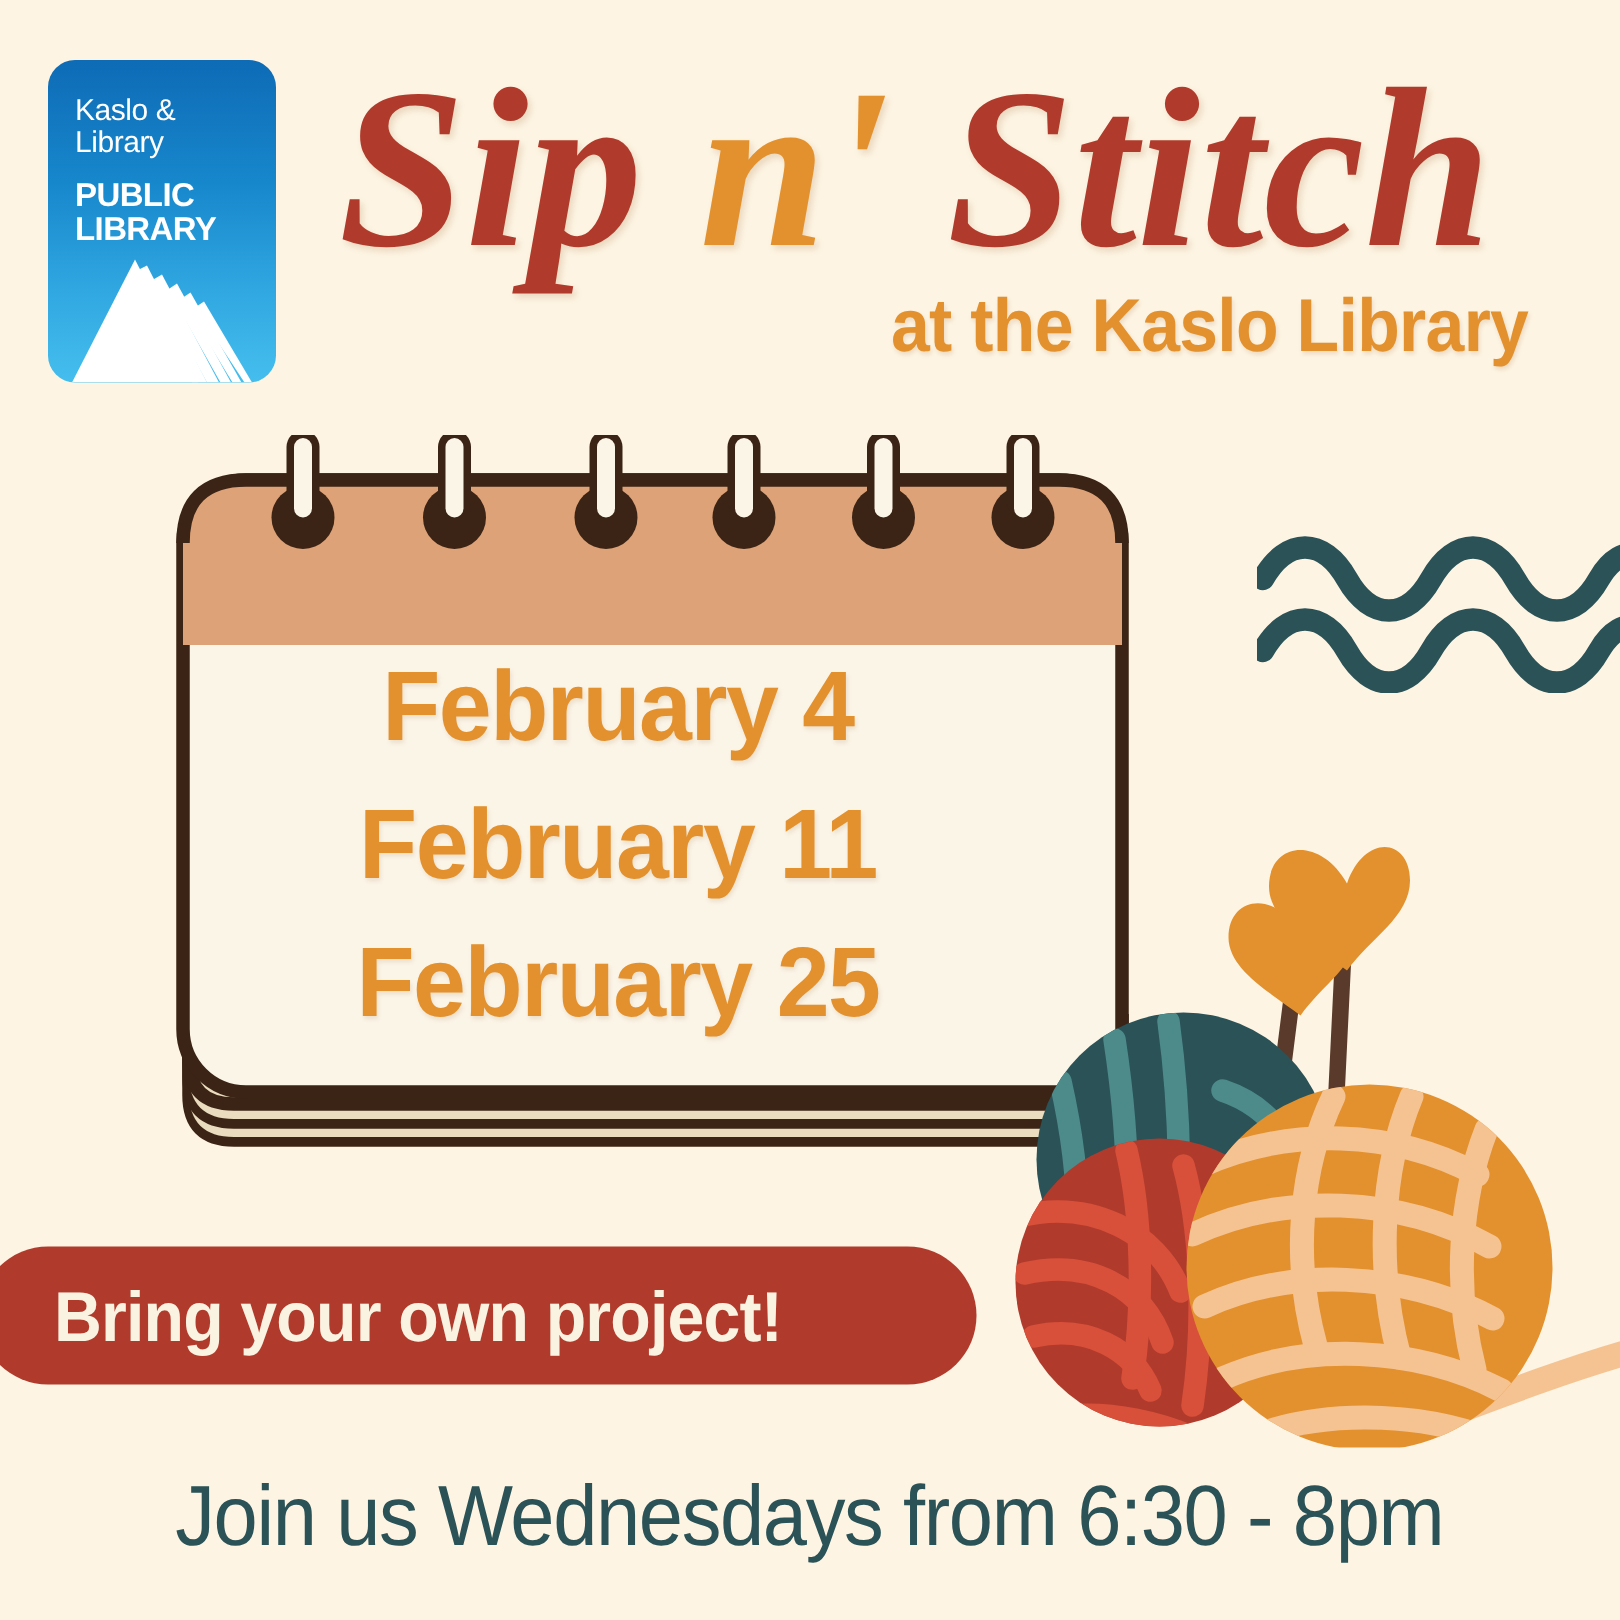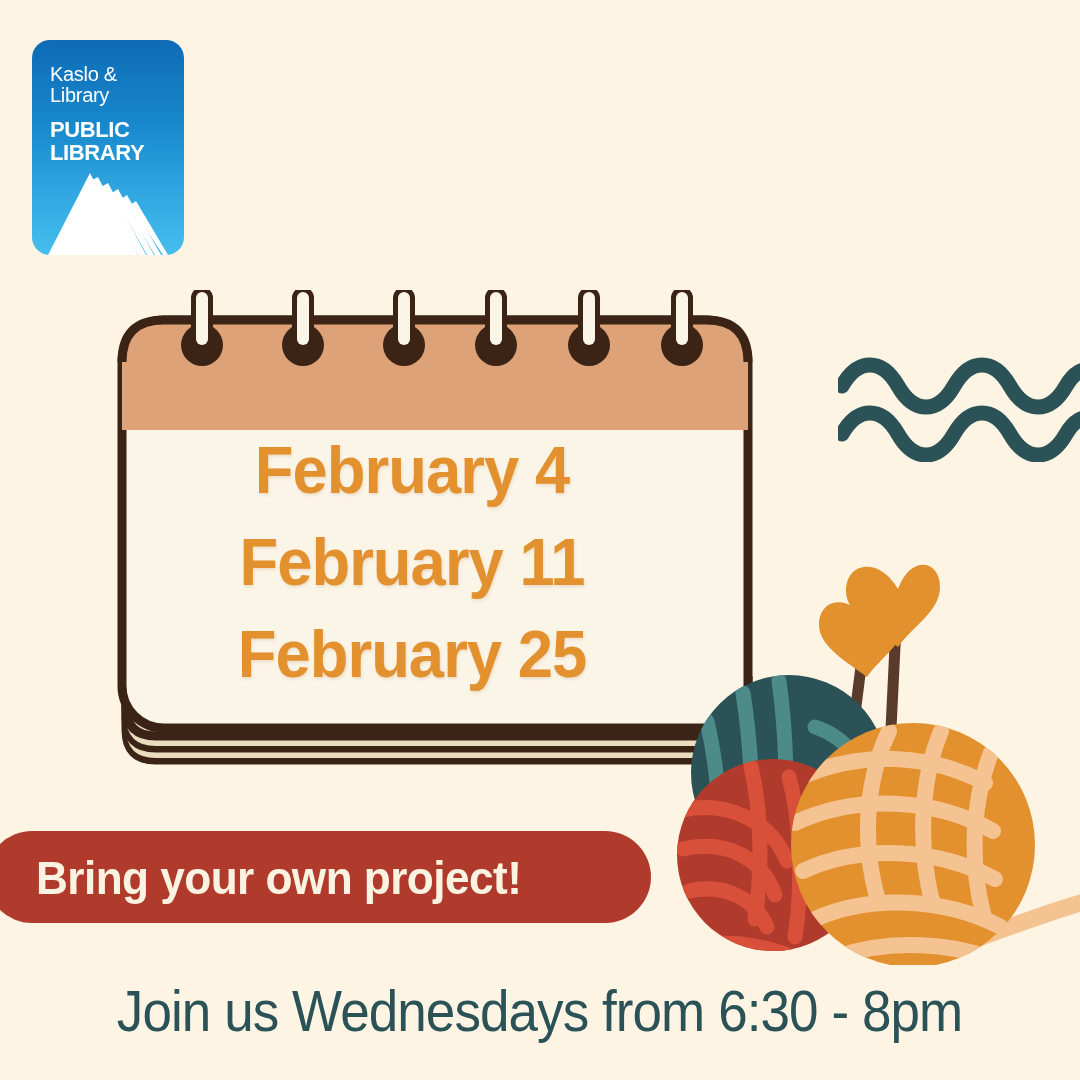--- a/index.html
+++ b/index.html
@@ -120,20 +120,24 @@
     <svg class="logo-mtn" viewBox="0 0 152 92">
       <path d="M58 10 L100 92 L16 92 Z" fill="#FFFFFF"></path>
       <path d="M66 14 L106 92 L96 92 L58 18 Z" fill="#FFFFFF"></path>
       <path d="M76 20 L114 92 L106 92 L69 24 Z" fill="#FFFFFF"></path>
       <path d="M86 26 L122 92 L115 92 L80 30 Z" fill="#FFFFFF"></path>
       <path d="M95 32 L129 92 L123 92 L89 36 Z" fill="#FFFFFF"></path>
       <path d="M104 38 L136 92 L131 92 L98 42 Z" fill="#FFFFFF"></path>
     </svg>
   </div>
 
+  <div class="title-block">
+    <div class="title-main"><span>Sip </span><span class="accent">n'</span><span> Stitch</span></div>
+    <div class="title-sub">at the Kaslo Library</div>
+  </div>
 
   <svg class="squiggles" viewBox="0 0 250 110">
     <path d="M4 34 C20 6, 44 6, 60 34 C76 62, 100 62, 116 34 C132 6, 156 6, 172 34 C188 62, 212 62, 228 34 C236 20, 246 16, 252 18" stroke="#2A5257" stroke-width="15" stroke-linecap="round" fill="none"></path>
     <path d="M4 82 C20 54, 44 54, 60 82 C76 110, 100 110, 116 82 C132 54, 156 54, 172 82 C188 110, 212 110, 228 82 C236 68, 246 64, 252 66" stroke="#2A5257" stroke-width="15" stroke-linecap="round" fill="none"></path>
   </svg>
 
   <svg class="calendar" viewBox="0 0 650 500">
 
     <path d="M14 410 v30 q0 30 30 30 h562 q30 0 30 -30 v-30" fill="none" stroke="#3B2415" stroke-width="9"></path>
     <path d="M14 408 v30 q0 30 30 30 h562 q30 0 30 -30 v-30" fill="#EADCBE" stroke="none"></path>

